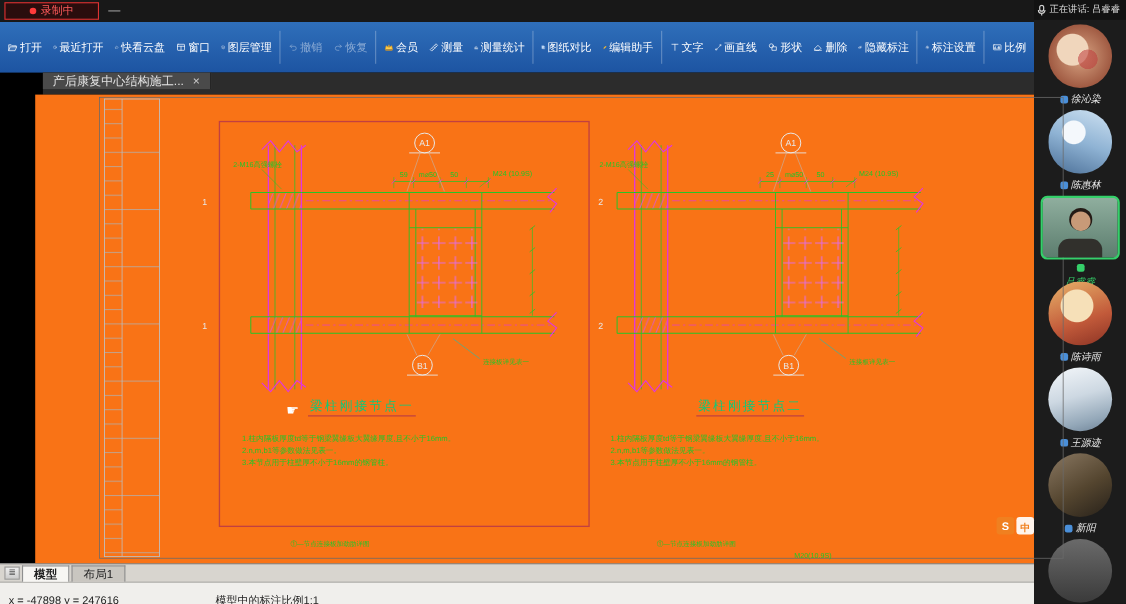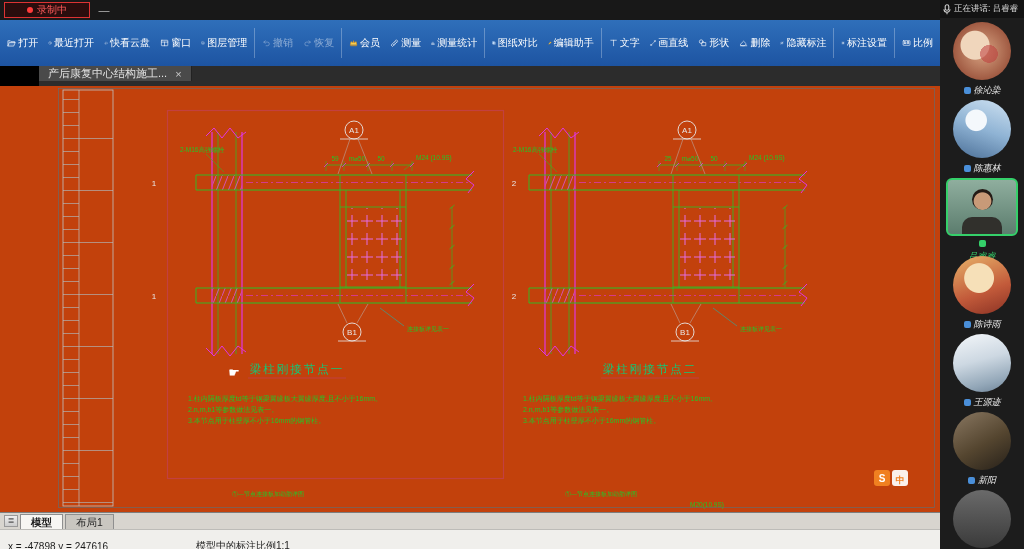--- a/index.html
+++ b/index.html
@@ -21,21 +21,21 @@
   .tsep{width:1px;background:rgba(255,255,255,.28);margin:8px 2px;}
   .ic{width:20px;height:20px;fill:none;stroke:#fff;stroke-width:1.4;stroke-linecap:round;stroke-linejoin:round;}
   .ic text{stroke:none;fill:#fff;font-family:"Liberation Sans",sans-serif;font-weight:bold;}
 
   
   .tabbar{height:20px;background:#2c2c2c;display:flex;align-items:flex-start;flex:none;margin-left:39px;}
   .doctab{background:#4a4a4a;color:#e3e3e3;font-size:11px;display:flex;align-items:center;gap:8px;padding:0 9px;border-right:1px solid #222;}
   .doctab .closex{color:#c8c8c8;font-size:11px;cursor:default;}
 
   
-  .canvas{position:relative;height:426px;background:#c2410c;flex:none;}
+  .canvas{position:relative;height:426px;background:#f97316;flex:none;margin-left:32px;}
   .canvas svg{position:absolute;left:0;top:0;font-family:"Liberation Sans",sans-serif;}
   .tw{fill:#e8e8e8;}
   .tc{fill:#00c8c8;}
   .dtitle{fill:#12c878;font-size:11.5px;letter-spacing:2px;}
   .note{font-size:7px;fill:#27c427;}
   .dim{font-size:6.5px;fill:#27c427;}
   .tiny{font-size:6px;fill:#27c427;}
 
   
   .mtabs{height:17px;background:#d8d5cf;display:flex;align-items:center;padding-left:4px;gap:2px;border-top:1px solid #7d7d7d;flex:none;font-size:10.5px;color:#222;}

